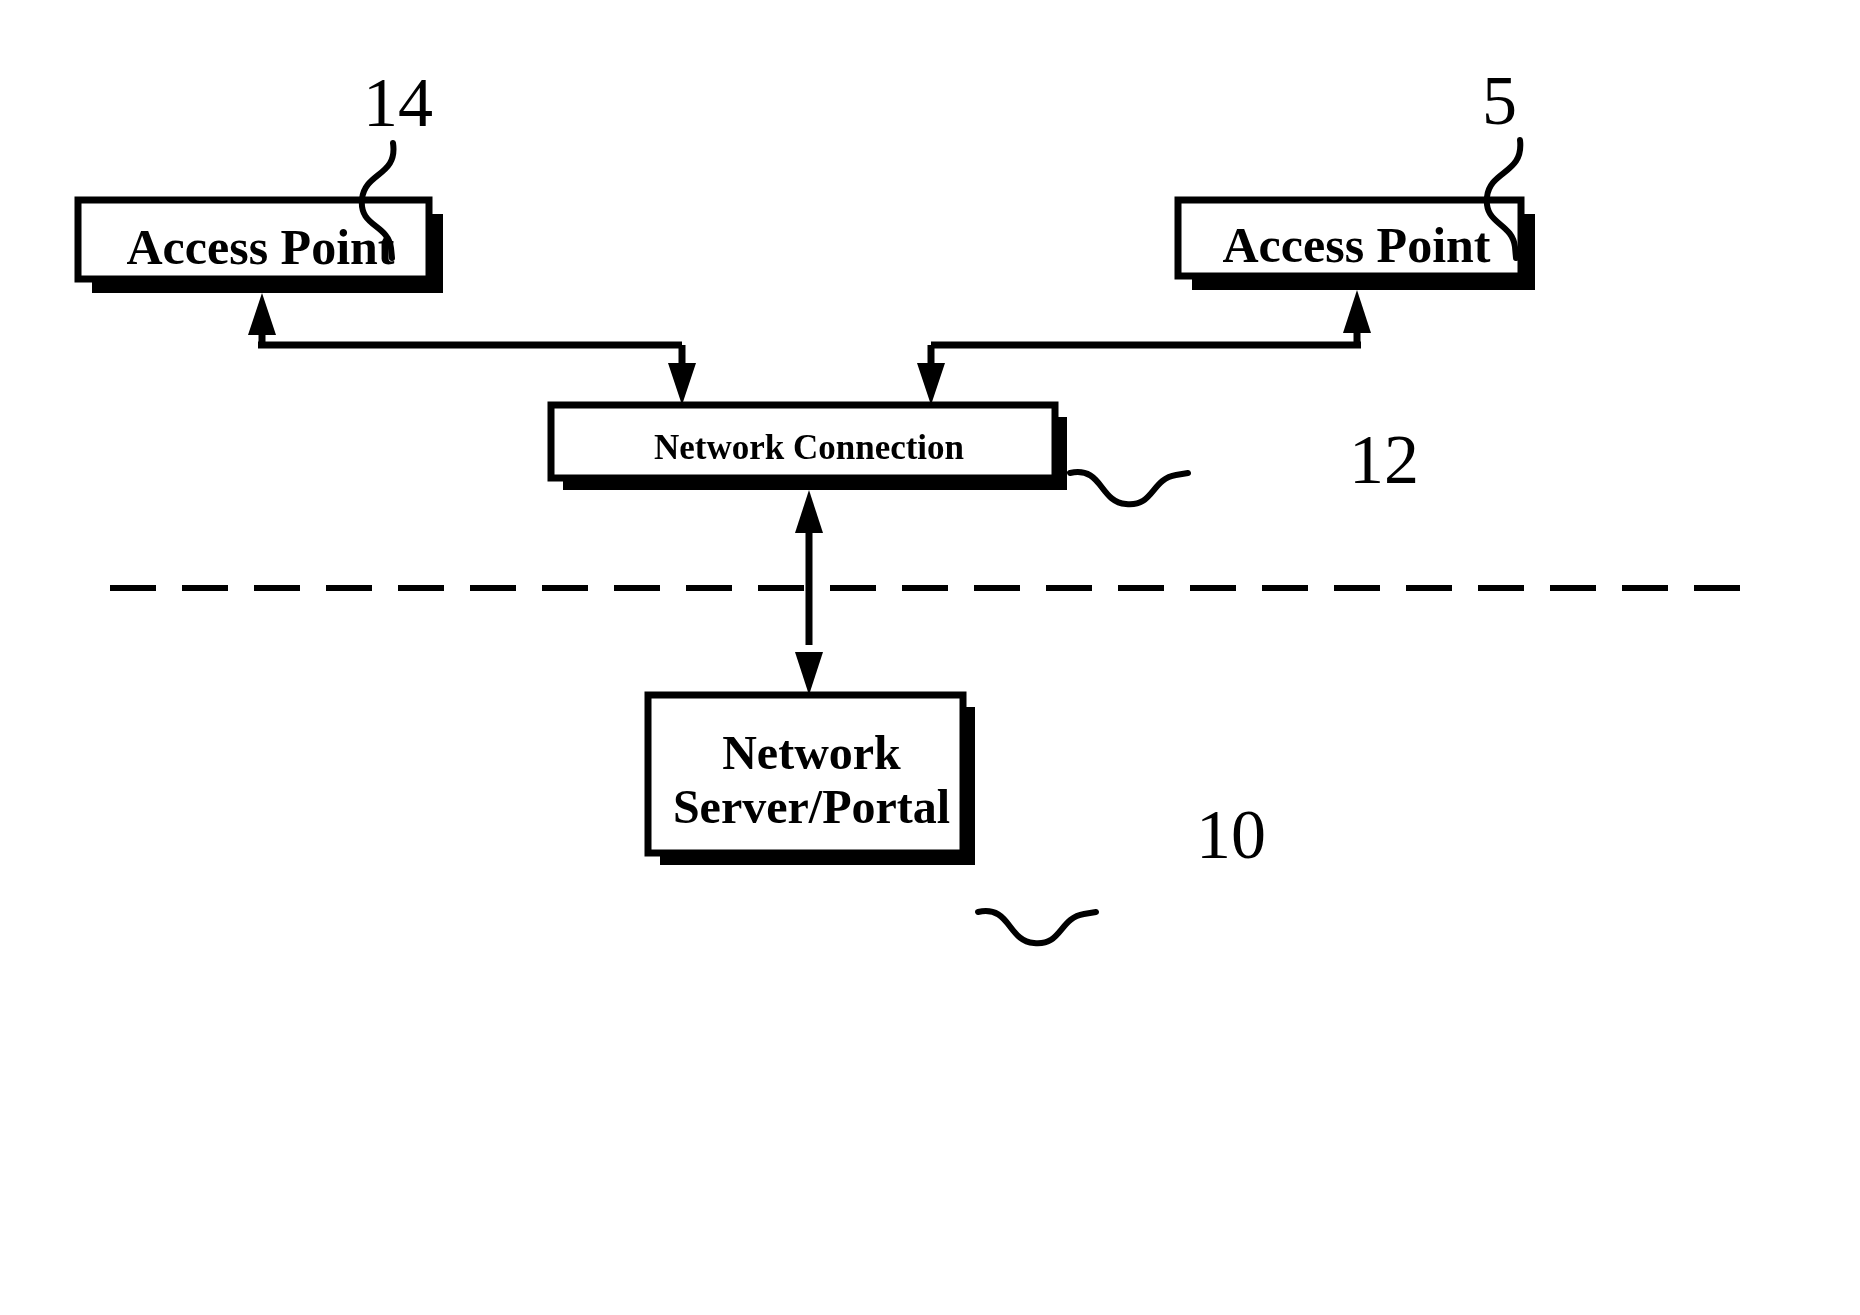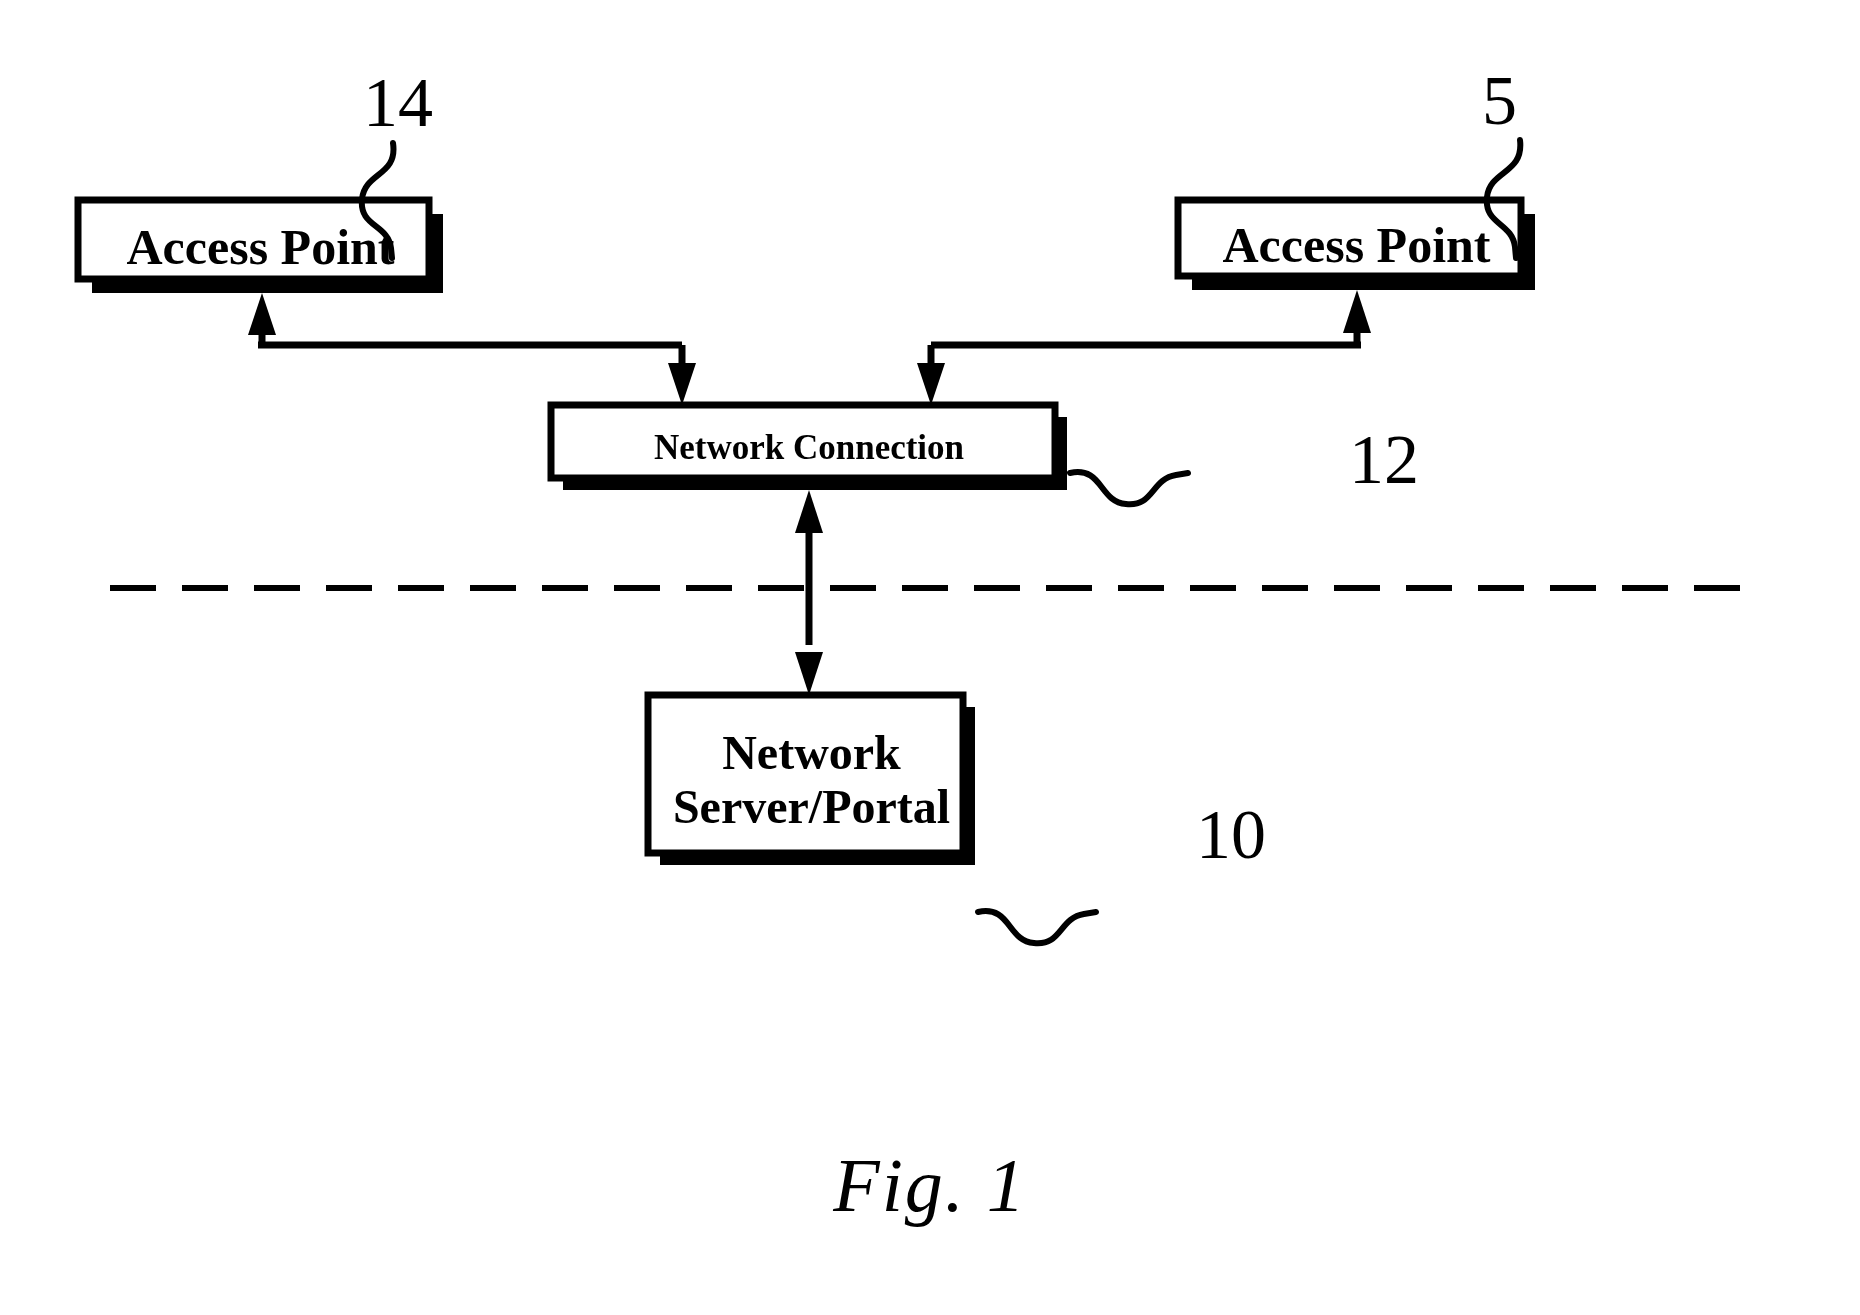--- a/index.html
+++ b/index.html
@@ -158,15 +158,14 @@
 Server/Portal</div>
 
   <div class="ref-num" id="ref-14">14</div>
 
   <div class="ref-num" id="ref-16">5</div>
 
   <div class="ref-num" id="ref-12">12</div>
 
   <div class="ref-num" id="ref-10">10</div>
 
-  <div id="fig-caption">Fig. 1</div>
 
 </div>
 
 </body></html>

